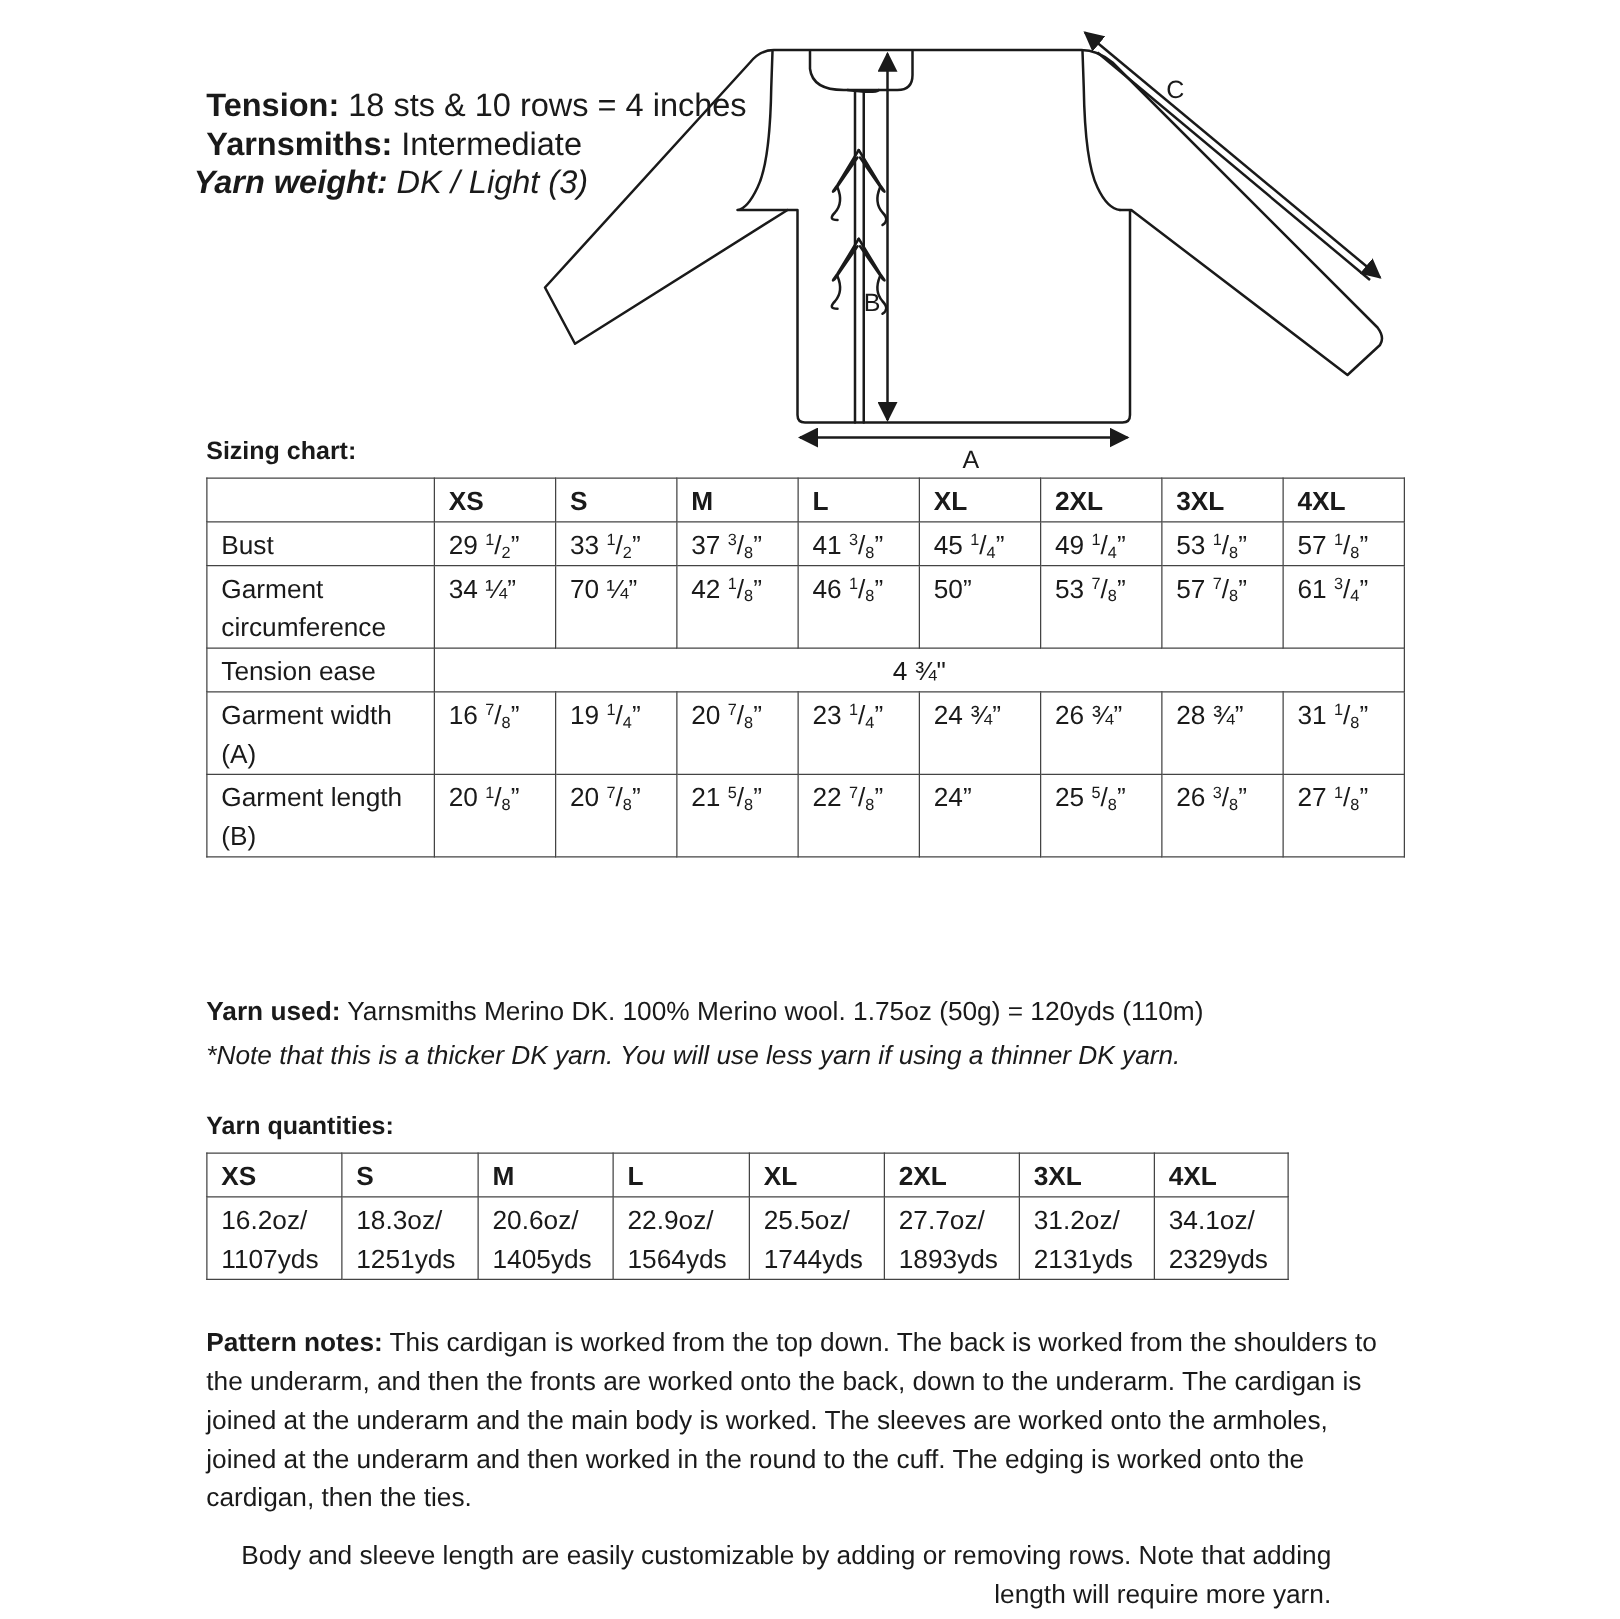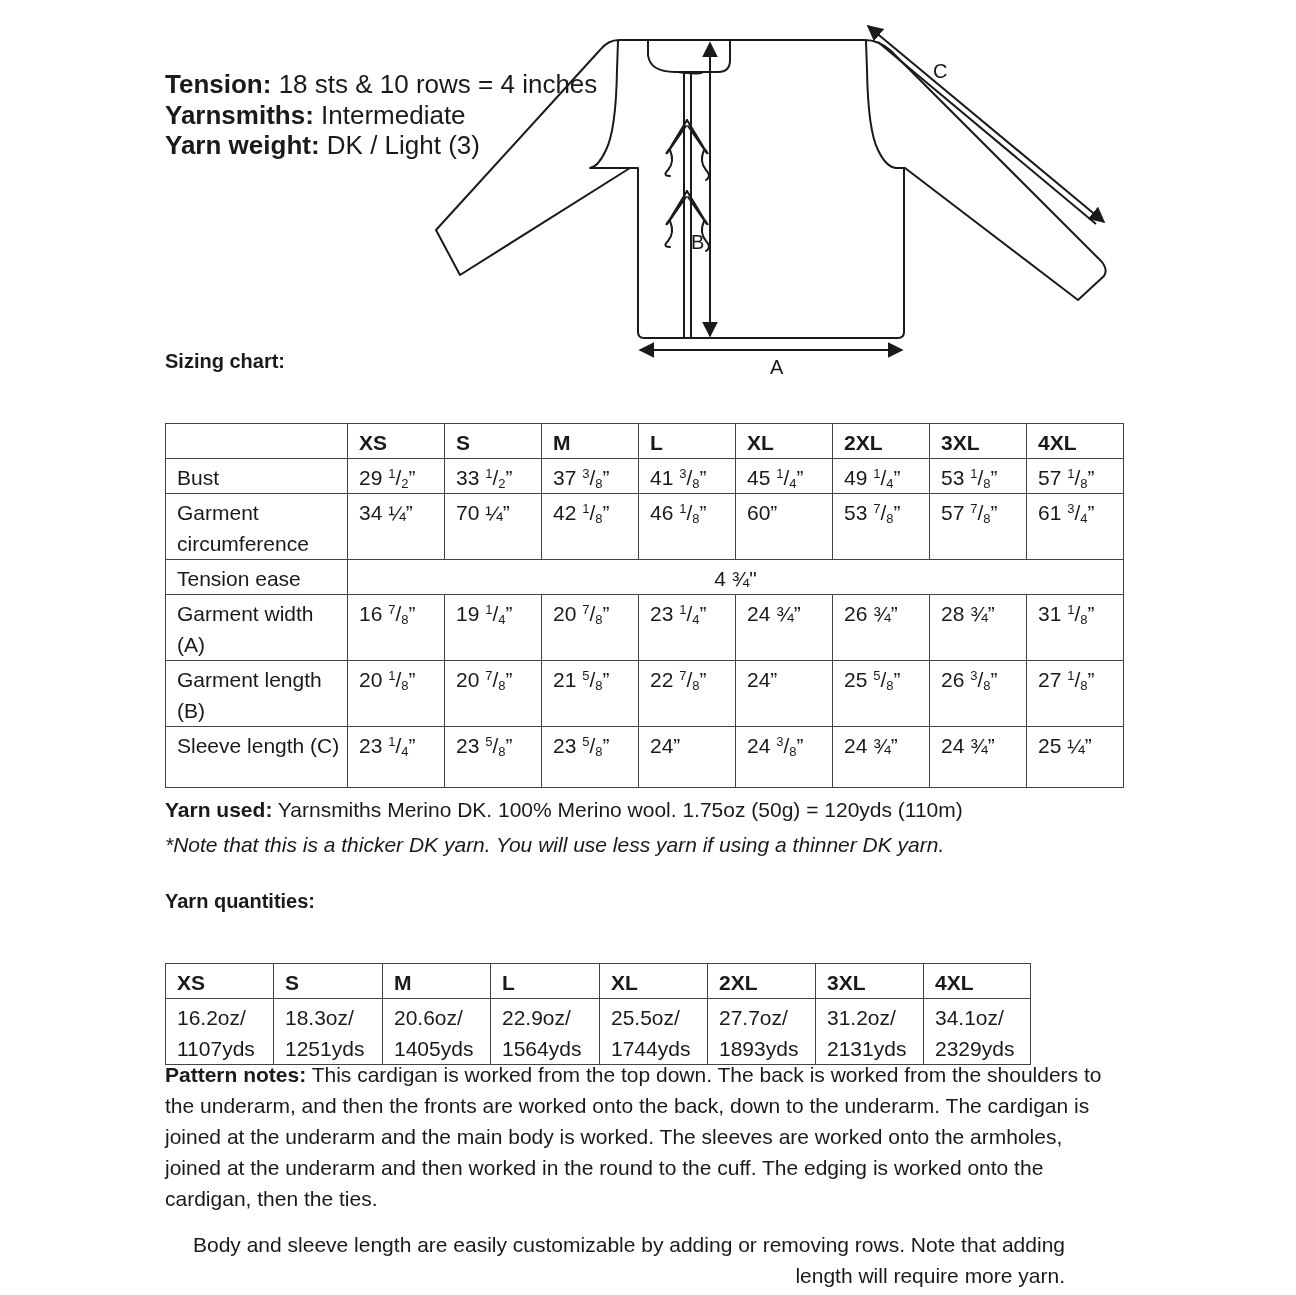--- a/index.html
+++ b/index.html
@@ -7,21 +7,21 @@
     width: 1296px; height: 1295px; position: relative; overflow: hidden;
     font-family: "Liberation Sans", "DejaVu Sans", sans-serif;
     color: #1a1a1a;
   }
   .abs { position: absolute; }
   .info-line { font-size: 26px; line-height: 31px; white-space: nowrap; }
   .b { font-weight: bold; }
   .section-title { font-size: 20px; font-weight: bold; white-space: nowrap; }
   .diagram { position: absolute; left: 430px; top: 0; width: 700px; height: 380px; }
 
-  table.grid { position: absolute; border-collapse: collapse; table-layout: fixed; font-size: 21px; margin-top: 41px; }
+  table.grid { position: absolute; border-collapse: collapse; table-layout: fixed; font-size: 21px; }
   table.grid td {
     border: 1.5px solid #444; vertical-align: top; padding: 3px 0 0 11px;
     line-height: 31px; white-space: nowrap; overflow: hidden;
   }
   table.grid td.lbl { white-space: normal; }
   table.grid td.hd { font-weight: bold; }
   table.grid td.center { text-align: center; padding-left: 0; }
   sup, sub { font-size: 13px; line-height: 0; }
   sup { vertical-align: 7px; }
   sub { vertical-align: -3px; }
@@ -31,21 +31,21 @@
 </style>
 </head>
 <body>
 
 <div class="abs info-line" style="left:165px; top:69px;">
   <span class="b">Tension:</span><span> 18 sts &amp; 10 rows = 4 inches</span>
 </div>
 <div class="abs info-line" style="left:165px; top:100px;">
   <span class="b">Yarnsmiths:</span><span> Intermediate</span>
 </div>
-<div class="abs info-line" style="left:165px; top:130px;">
+<div class="abs info-line" style="left:155px; top:130px;font-style:italic;">
   <span class="b">Yarn weight:</span><span> DK / Light (3)</span>
 </div>
 
 <div class="diagram">
   <svg width="700" height="380" viewBox="0 0 700 380" xmlns="http://www.w3.org/2000/svg">
     <defs>
       <marker id="arr" viewBox="0 0 10 10" refX="9" refY="5" markerWidth="8" markerHeight="8" orient="auto-start-reverse">
         <path d="M0,0 L10,5 L0,10 z" fill="#1a1a1a"></path>
       </marker>
     </defs>
@@ -122,21 +122,21 @@
     <td>49 <sup>1</sup>/<sub>4</sub>”</td>
     <td>53 <sup>1</sup>/<sub>8</sub>”</td>
     <td>57 <sup>1</sup>/<sub>8</sub>”</td>
   </tr>
   <tr style="height:63px">
     <td class="lbl">Garment circumference</td>
     <td>34 ¼”</td>
     <td>70 ¼”</td>
     <td>42 <sup>1</sup>/<sub>8</sub>”</td>
     <td>46 <sup>1</sup>/<sub>8</sub>”</td>
-    <td>60”</td>
+    <td>50”</td>
     <td>53 <sup>7</sup>/<sub>8</sub>”</td>
     <td>57 <sup>7</sup>/<sub>8</sub>”</td>
     <td>61 <sup>3</sup>/<sub>4</sub>”</td>
   </tr>
   <tr style="height:32px">
     <td class="lbl">Tension ease</td>
     <td colspan="8" class="center">4 ¾"</td>
   </tr>
   <tr style="height:62px">
     <td class="lbl">Garment width (A)</td>
@@ -152,31 +152,20 @@
   <tr style="height:63px">
     <td class="lbl">Garment length (B)</td>
     <td>20 <sup>1</sup>/<sub>8</sub>”</td>
     <td>20 <sup>7</sup>/<sub>8</sub>”</td>
     <td>21 <sup>5</sup>/<sub>8</sub>”</td>
     <td>22 <sup>7</sup>/<sub>8</sub>”</td>
     <td>24”</td>
     <td>25 <sup>5</sup>/<sub>8</sub>”</td>
     <td>26 <sup>3</sup>/<sub>8</sub>”</td>
     <td>27 <sup>1</sup>/<sub>8</sub>”</td>
-  </tr>
-  <tr style="height:61px">
-    <td class="lbl">Sleeve length (C)</td>
-    <td>23 <sup>1</sup>/<sub>4</sub>”</td>
-    <td>23 <sup>5</sup>/<sub>8</sub>”</td>
-    <td>23 <sup>5</sup>/<sub>8</sub>”</td>
-    <td>24”</td>
-    <td>24 <sup>3</sup>/<sub>8</sub>”</td>
-    <td>24 ¾”</td>
-    <td>24 ¾”</td>
-    <td>25 ¼”</td>
   </tr>
 </tbody>
   </table>
 
 <div class="abs para" style="left:165px; top:782px; white-space:nowrap;">
   <span class="b">Yarn used:</span><span> Yarnsmiths Merino DK. 100% Merino wool. 1.75oz (50g) = 120yds (110m)</span>
 </div>
 <div class="abs para italic" style="left:165px; top:817px; white-space:nowrap;text-align:center;">*Note that this is a thicker DK yarn. You will use less yarn if using a thinner DK yarn.</div>
 
 <div class="abs section-title" style="left:165px; top:890px;">Yarn quantities:</div>

